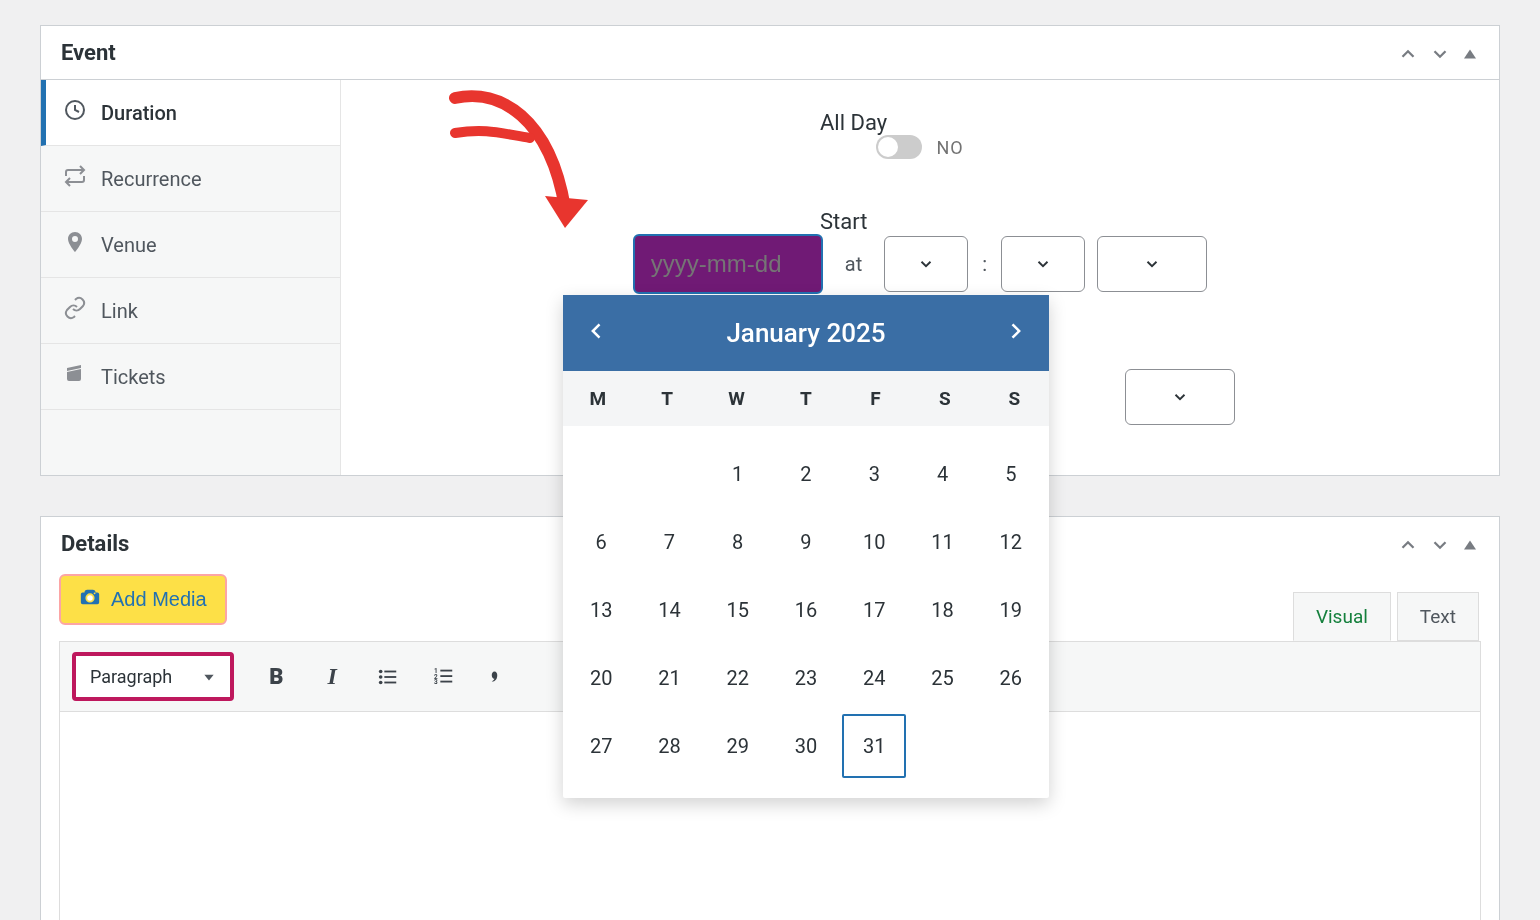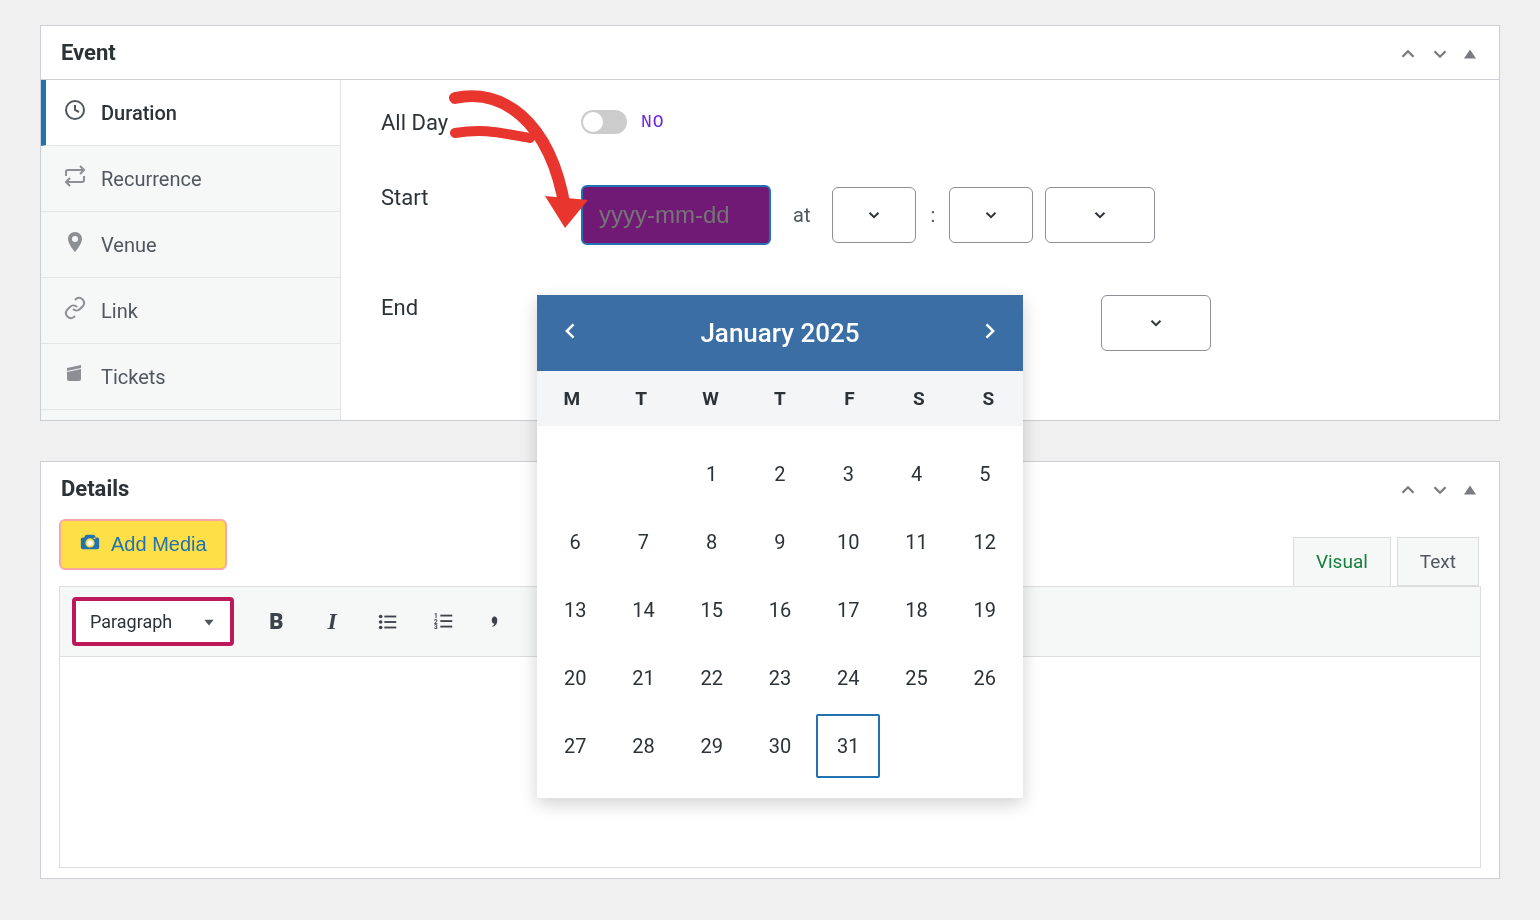--- a/index.html
+++ b/index.html
@@ -58,22 +58,23 @@
     border-left: 5px solid #2271b1;
     padding-left: 17px;
     color: #2c3338;
     font-weight: 500;
   }
   .tab-item .icon { color: #8c8f94; }
   .tab-item.active .icon { color: #50575e; }
   .form-area { flex: 1; padding: 30px 40px; }
   .form-row {
     display: flex;
-    align-items: flex-start;
+    align-items: center;
     margin-bottom: 50px;
+    flex-direction: column;
   }
   .form-label {
     width: 200px;
     font-size: 22px;
     color: #2c3338;
   }
   .toggle-wrap { display: flex; align-items: center; gap: 14px; }
   .toggle {
     width: 46px; height: 24px;
     background: #ccc;
@@ -82,21 +83,21 @@
     cursor: pointer;
   }
   .toggle::after {
     content: '';
     position: absolute;
     width: 20px; height: 20px;
     background: #fff;
     border-radius: 50%;
     top: 2px; left: 2px;
   }
-  .toggle-label { font-size: 18px; color: #6d28d9; letter-spacing: 1px; font-family: Liberation Mono, monospace; }
+  .toggle-label { font-size: 18px; color: #737373; letter-spacing: 1px; }
   .date-input {
     width: 190px;
     padding: 14px 16px;
     border: 2px solid #2271b1;
     border-radius: 6px;
     font-size: 24px;
     color: #8c8f94;
     background: #701a75;
   }
   .at-label { margin: 0 22px; font-size: 20px; color: #50575e; }
@@ -112,21 +113,21 @@
     cursor: pointer;
     min-width: 84px;
     height: 56px;
   }
   .select-box + .select-box { margin-left: 12px; }
   .inline-flex { display: flex; align-items: center; }
   
   .datepicker {
     position: absolute;
     top: 295px;
-    left: 537px;
+    left: 563px;
     width: 486px;
     background: #fff;
     box-shadow: 0 6px 18px rgba(0,0,0,0.18);
     border-radius: 2px;
     z-index: 100;
   }
   .dp-header {
     background: #3a6ea5;
     color: #fff;
     display: flex;

